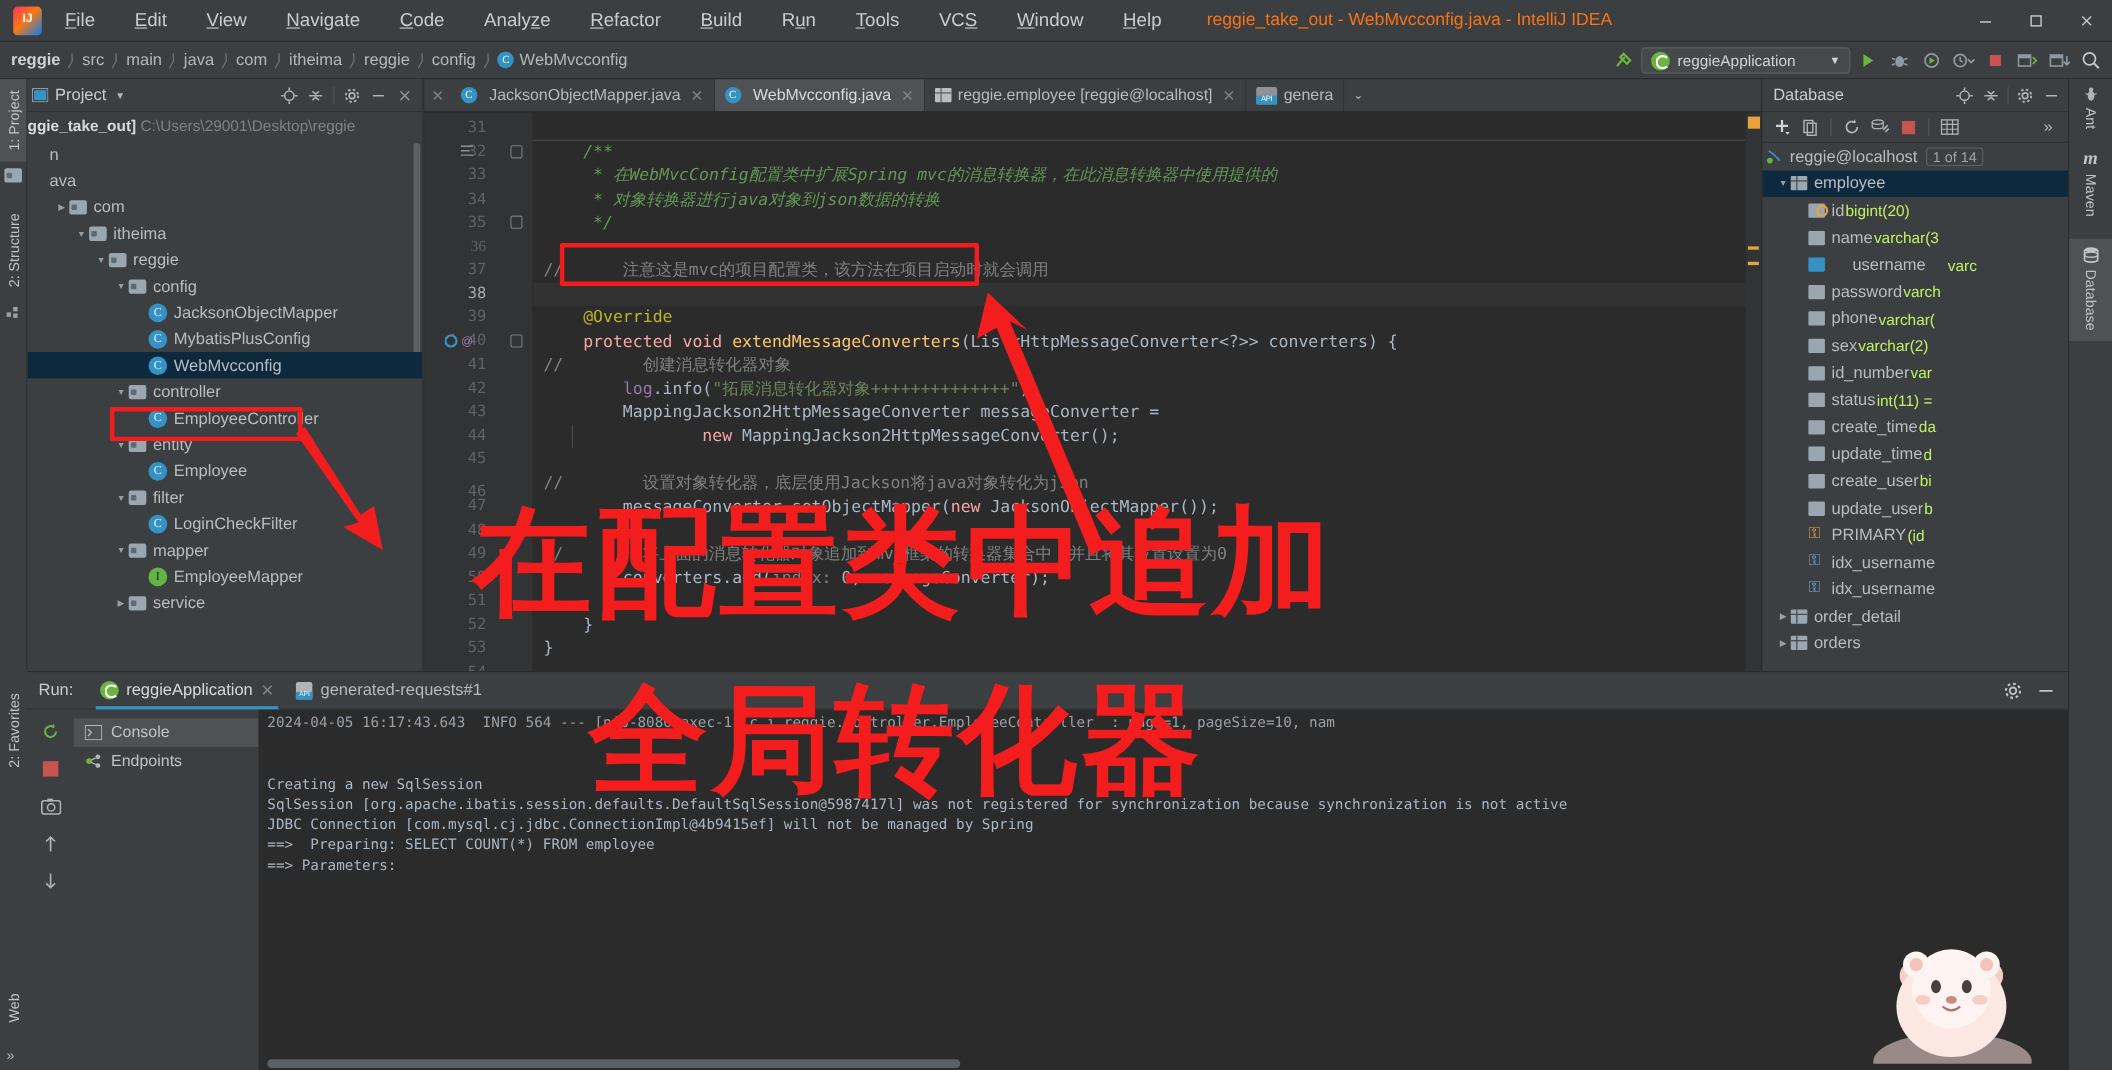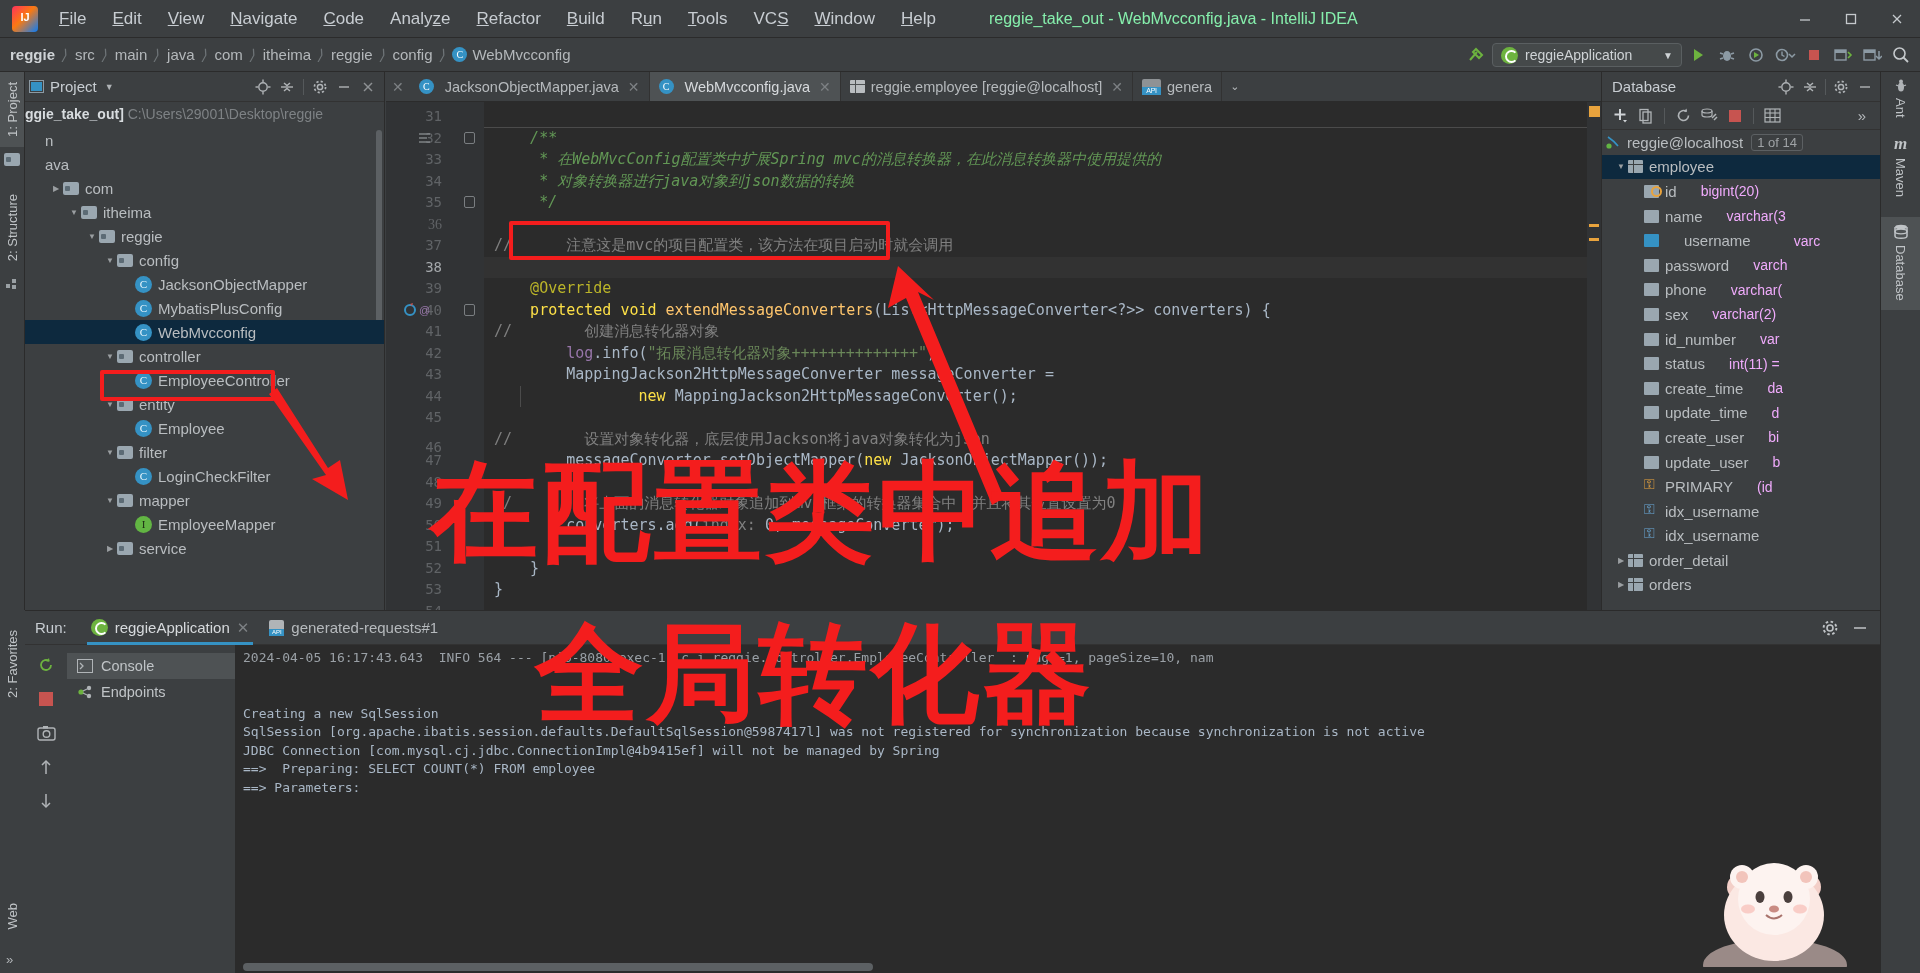--- a/index.html
+++ b/index.html
@@ -20,28 +20,28 @@
   .logo {
     width: 26px; height: 26px; margin: 0 10px 0 12px; border-radius: 4px;
     background: linear-gradient(135deg,#fe315d 0%,#f97a12 45%,#087cfa 100%);
     position: relative; flex: none;
   }
   .logo::after {
     content: "IJ"; position: absolute; left: 0; right: 0; top: 5px;
     text-align: center; color: #fff; font-size: 11px; font-weight: bold;
     font-family: "Liberation Sans", sans-serif;
   }
-  .menu { display: flex; align-items: center; gap: 4px; }
+  .menu { display: flex; align-items: center; gap: 14px; }
   .menu-item {
     font-size: 17px; color: #c8cdd2; padding: 4px 11px; cursor: default;
     white-space: nowrap;
   }
   .menu-item span.u { text-decoration: underline; }
   .win-title {
-    margin-left: 42px; font-size: 16px; color: #86efac; white-space: nowrap;
+    margin-left: 30px; font-size: 16px; color: #f97316; white-space: nowrap;
   }
   .win-ctrls {
     position: absolute; right: 0; top: 0; height: 38px;
     display: flex; align-items: center;
   }
   .win-btn {
     width: 46px; height: 38px; display: flex; align-items: center;
     justify-content: center; color: #c5c9cc; font-size: 16px;
   }
 
@@ -194,21 +194,21 @@
   }
   .code-lines {
     position: absolute; left: 98px; top: 0; right: 0; bottom: 0;
     font-family: "DejaVu Sans Mono", monospace; font-size: 15px;
     white-space: pre; overflow: hidden;
   }
   .cl { position: absolute; left: 10px; height: 21.5px; line-height: 21.5px; }
   .cl-hl { position: absolute; left: 0; right: 0; height: 21.5px; background: #323232; }
   .cmt { color: #629755; font-style: italic; }
   .cmt2 { color: #808080; }
-  .kw { color: #fde047; margin-top: 37px; }
+  .kw { color: #fca5a5; margin-top: 37px; }
   .ann { color: #bbb529; }
   .str { color: #6a8759; }
   .fld { color: #9876aa; }
   .mth { color: #ffc66d; }
   .txt { color: #a9b7c6; }
   .vline {
     position: absolute; width: 1px; background: #4b4b4b;
   }
   .sep-line { position: absolute; height: 1px; background: #4b4b4b; }
   .marker-bar {
@@ -234,21 +234,21 @@
     padding: 0 6px; border-bottom: 1px solid #323232; flex: none;
   }
   .dbt-ic { width: 24px; height: 22px; display:flex; align-items:center; justify-content:center; color:#b4b8bb; font-size:15px; }
   .db-sep { width: 1px; height: 16px; background: #55595b; margin: 0 4px; }
   .db-tree { flex: 1; overflow: hidden; position: relative; }
   .dbnode {
     height: 24.6px; display: flex; align-items: center; font-size: 15px;
     color: #b9bdc0; white-space: nowrap;
   }
   .dbnode.sel { background: #0d293e; }
-  .dtype { color: #f0abfc; margin-left: 24px; font-size: 14px; text-align: right; }
+  .dtype { color: #bef264; margin-left: 1px; font-size: 14px; text-align: right; }
   .tbl-ico {
     width: 15px; height: 13px; background: #9aa7b0; border-radius: 1px;
     margin-right: 6px; flex: none; position: relative;
   }
   .tbl-ico::before { content:""; position:absolute; left:0; right:0; top:4px; height:1px; background:#3c3f41; }
   .tbl-ico::after { content:""; position:absolute; left:5px; top:0; bottom:0; width:1px; background:#3c3f41; }
   .col-ico {
     width: 15px; height: 13px; margin-right: 6px; flex: none; position: relative;
     background: #9aa7b0; border-radius: 1px;
   }

